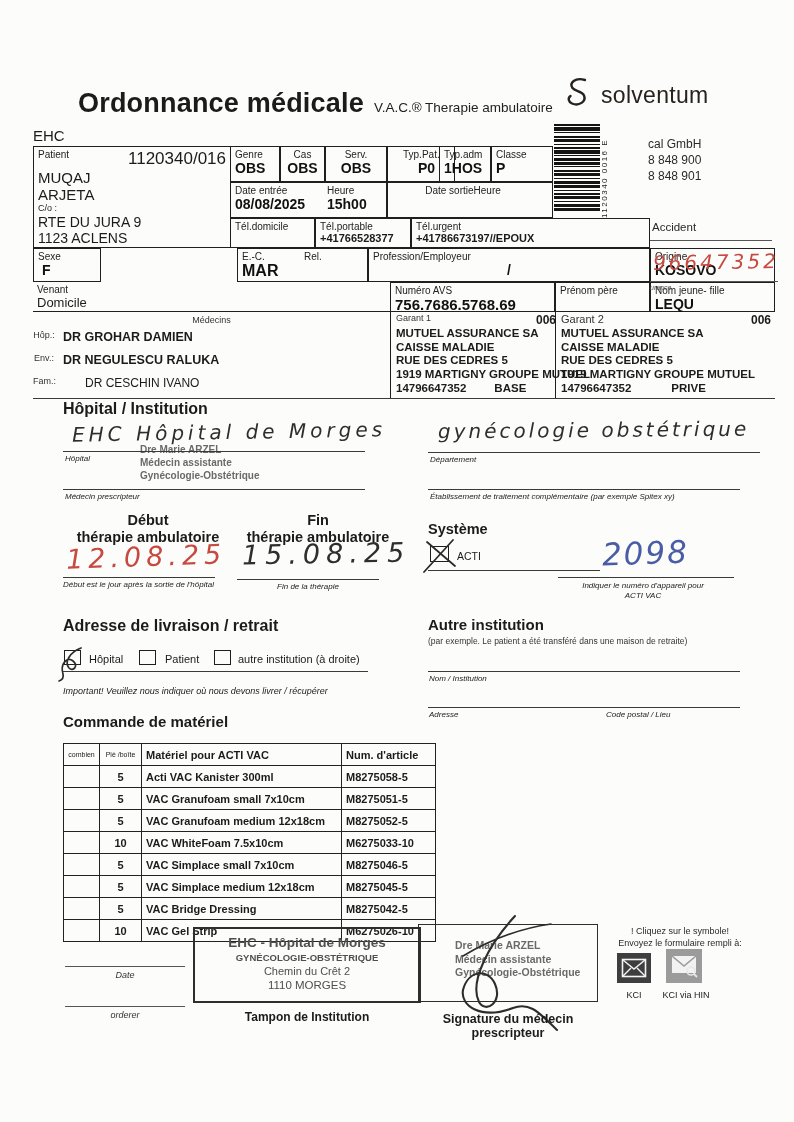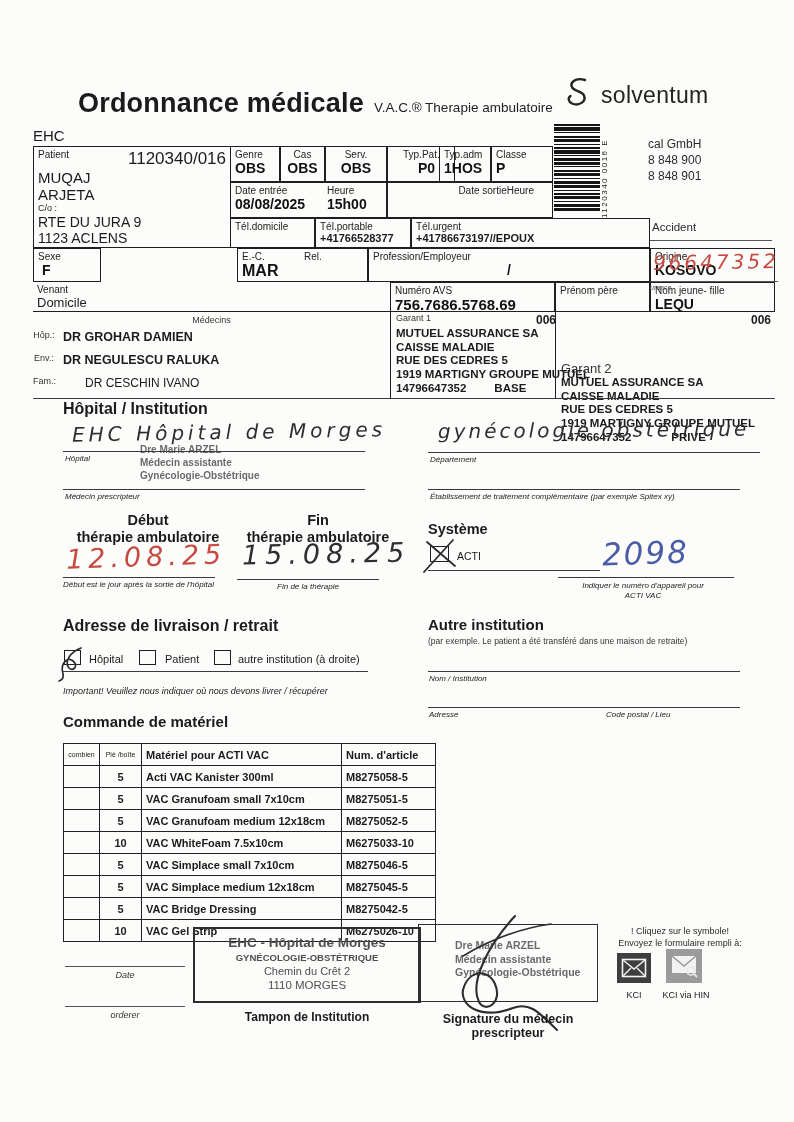--- a/index.html
+++ b/index.html
@@ -91,21 +91,21 @@
       <div style="display:flex;">
         <span class="lbl" style="width:92px;">Date entrée</span>
         <span class="lbl">Heure</span>
       </div>
       <div style="display:flex;">
         <span class="val nw" style="width:92px;">08/08/2025</span>
         <span class="val">15h00</span>
       </div>
     </div>
     <div class="abs b cell" style="left:354px;top:36px;width:166px;height:36px;">
-      <div style="display:flex;justify-content:flex-end;">
+      <div style="display:flex;justify-content:center;">
         <span class="lbl">Date sortie</span>
         <span class="lbl" style="margin-right:14px;">Heure</span>
       </div>
       <div style="display:flex;">
         <span class="val"></span>
         <span class="val"></span>
       </div>
     </div>
 
     <div class="abs b cell" style="left:197px;top:72px;width:85px;height:30px;">
@@ -184,21 +184,21 @@
       <div class="nw" style="font-size:11.5px;font-weight:bold;line-height:13.5px;">RUE DES CEDRES 5</div>
       <div class="nw" style="font-size:11.5px;font-weight:bold;line-height:13.5px;">1919  MARTIGNY GROUPE MUTUEL</div>
       <div style="display:flex;gap:28px;font-size:11.5px;font-weight:bold;line-height:14px;">
         <span>14796647352</span>
         <span>BASE</span>
       </div>
     </div>
 
     <div class="abs" style="left:522px;top:166px;width:220px;height:86px;border-left:1.6px solid #1f1f1f;box-sizing:border-box;padding:1px 0 0 5px;">
       <div style="display:flex;justify-content:space-between;width:210px;">
-        <span class="lbl-s" style="font-size:13px;margin-top:48px;">Garant 2</span>
+        <span class="lbl-s" style="font-size:11px;">Garant 2</span>
         <span style="font-size:12px;font-weight:bold;">006</span>
       </div>
       <div class="nw" style="font-size:11.5px;font-weight:bold;line-height:13.5px;">MUTUEL ASSURANCE SA</div>
       <div class="nw" style="font-size:11.5px;font-weight:bold;line-height:13.5px;">CAISSE MALADIE</div>
       <div class="nw" style="font-size:11.5px;font-weight:bold;line-height:13.5px;">RUE DES CEDRES 5</div>
       <div class="nw" style="font-size:11.5px;font-weight:bold;line-height:13.5px;">1919  MARTIGNY GROUPE MUTUEL</div>
       <div style="display:flex;gap:40px;font-size:11.5px;font-weight:bold;line-height:14px;">
         <span>14796647352</span>
         <span>PRIVE</span>
       </div>

